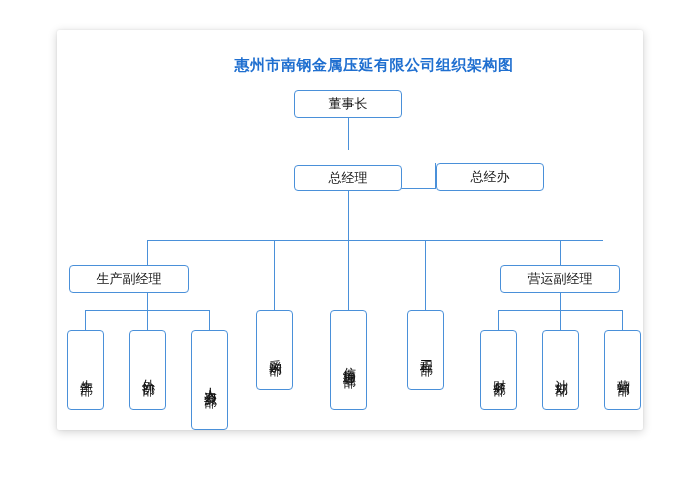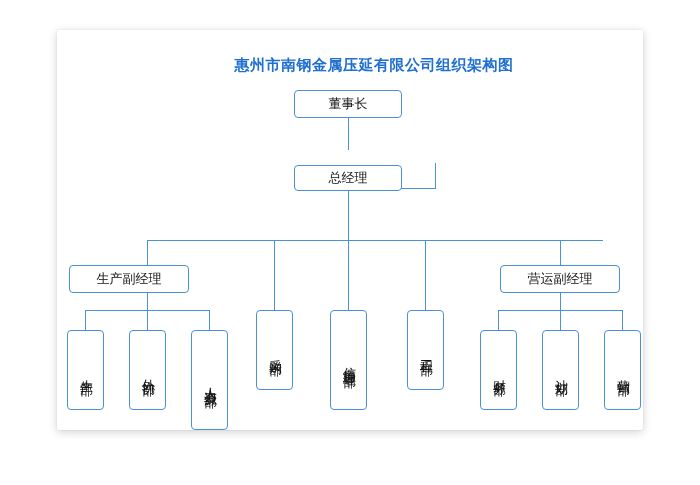--- a/index.html
+++ b/index.html
@@ -108,20 +108,23 @@
     <div class="line v" style="left:565px; top:280px; height:20px;"></div>
 
     <div class="node" style="left:237px; top:60px; width:108px; height:28px;">
       <span>董事长</span>
     </div>
 
     <div class="node" style="left:237px; top:120px; width:108px; height:26px;margin-top:15px;">
       <span>总经理</span>
     </div>
 
+    <div class="node" style="left:379px; top:133px; width:108px; height:28px;">
+      <span>总经办</span>
+    </div>
 
     <div class="node" style="left:12px; top:235px; width:120px; height:28px;">
       <span>生产副经理</span>
     </div>
 
     <div class="node" style="left:443px; top:235px; width:120px; height:28px;">
       <span>营运副经理</span>
     </div>
 
     <div class="node vertical" style="left:10px; top:300px; width:37px; height:80px;">

